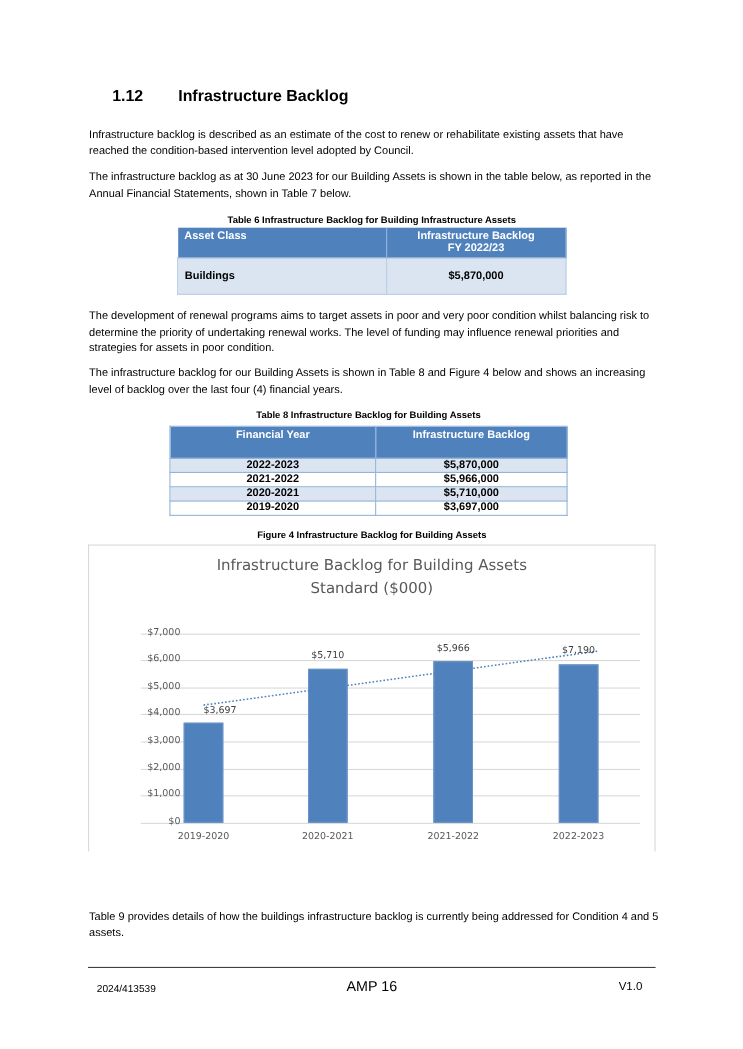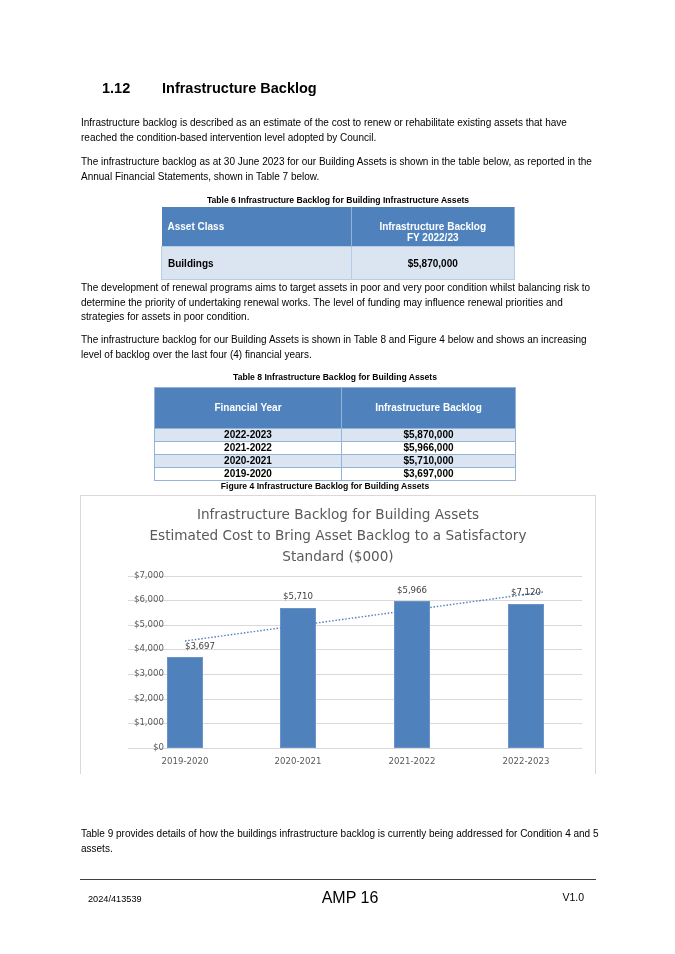--- a/index.html
+++ b/index.html
@@ -5,21 +5,21 @@
   html, body { margin: 0; padding: 0; background: #ffffff; }
   body { width: 675px; height: 954px; position: relative; overflow: hidden;
          font-family: "Liberation Sans", sans-serif; color: #000; }
   .abs { position: absolute; }
   .heading { left: 102px; top: 80px; font-size: 14.5px; font-weight: bold; white-space: nowrap; }
   .heading .num { display: inline-block; width: 60px; }
   .para { left: 81px; width: 520px; font-size: 10px; line-height: 14.5px; }
   .caption { font-size: 8.6px; font-weight: bold; text-align: center; white-space: nowrap; }
 
   table.t { border-collapse: collapse; position: absolute; font-size: 10px; font-weight: bold; }
-  table.t th { background: #4f81bd; color: #ffffff; font-weight: bold; vertical-align: top; padding: 14px 6px 0 6px; }
+  table.t th { background: #4f81bd; color: #ffffff; font-weight: bold; vertical-align: top; padding: 2px 6px 0 6px; }
   table.t td { padding: 0 6px; }
 
   #t6 { left: 161px; top: 207px; width: 354px; }
   #t6 th { height: 25px; border-right: 1px solid #95b3d7; line-height: 11px; }
   #t6 th.c1 { text-align: left; width: 177px; }
   #t6 th.c2 { text-align: center; }
   #t6 td { background: #dbe5f1; height: 32px; border: 1px solid #b8cce4; margin-left: 41px; }
   #t6 td.c2 { text-align: center; }
 
   #t8 { left: 154px; top: 387px; width: 362px; border: 1px solid #95b3d7; }
@@ -86,27 +86,26 @@
     <td>2020-2021</td>
     <td>$5,710,000</td>
   </tr>
   <tr class="white">
     <td>2019-2020</td>
     <td>$3,697,000</td>
   </tr>
 </tbody>
   </table>
 
-<div class="abs caption" style="left:67px; top:481px; width:516px;">Figure 4 Infrastructure Backlog for Building Assets</div>
+<div class="abs caption" style="left:80px; top:481px; width:516px;">Figure 4 Infrastructure Backlog for Building Assets</div>
 
 <div class="abs chart-frame"></div>
 
 <div class="abs chart-title">
   <div>Infrastructure Backlog for Building Assets</div>
-  <div>Estimated Cost to Bring Asset Backlog to a Satisfactory</div>
   <div>Standard ($000)</div>
 </div>
 
 <div class="abs grid" style="top:576px;"></div>
 <div class="abs grid" style="top:600px;"></div>
 <div class="abs grid" style="top:625px;"></div>
 <div class="abs grid" style="top:649px;"></div>
 <div class="abs grid" style="top:674px;"></div>
 <div class="abs grid" style="top:699px;"></div>
 <div class="abs grid" style="top:723px;"></div>
@@ -126,25 +125,25 @@
 <div class="abs bar" style="left:394px; top:601px; width:36px; height:147px;"></div>
 <div class="abs bar" style="left:508px; top:604px; width:36px; height:144px;"></div>
 
 <svg class="abs" style="left:0; top:0;" width="675" height="954">
   <line x1="185" y1="641" x2="543" y2="592" stroke="#4f81bd" stroke-width="1.4" stroke-dasharray="1.5,1.8"></line>
 </svg>
 
 <div class="abs dlabel" style="left:155px; top:641px;text-align:right;">$3,697</div>
 <div class="abs dlabel" style="left:268px; top:591px;">$5,710</div>
 <div class="abs dlabel" style="left:382px; top:585px;">$5,966</div>
-<div class="abs dlabel" style="left:496px; top:587px;">$7,120</div>
+<div class="abs dlabel" style="left:496px; top:587px;">$7,190</div>
 
 <div class="abs xlabel" style="left:145px;">2019-2020</div>
 <div class="abs xlabel" style="left:258px;">2020-2021</div>
 <div class="abs xlabel" style="left:372px;">2021-2022</div>
 <div class="abs xlabel" style="left:486px;">2022-2023</div>
 
 <div class="abs para" style="top:827px;">Table 9 provides details of how the buildings infrastructure backlog is currently being addressed for Condition 4 and 5 assets.</div>
 
 <div class="abs footer-line"></div>
 <div class="abs footer" style="left:88px; top:894px;">2024/413539</div>
-<div class="abs footer" style="left:312px; width:76px; text-align:center; top:889px; font-size:16px;">AMP 16</div>
+<div class="abs footer" style="left:300px; width:76px; text-align:center; top:889px; font-size:13px;">AMP 16</div>
 <div class="abs footer" style="left:540px; width:44px; text-align:right; top:891px; font-size:10.5px;">V1.0</div>
 
 </body></html>

